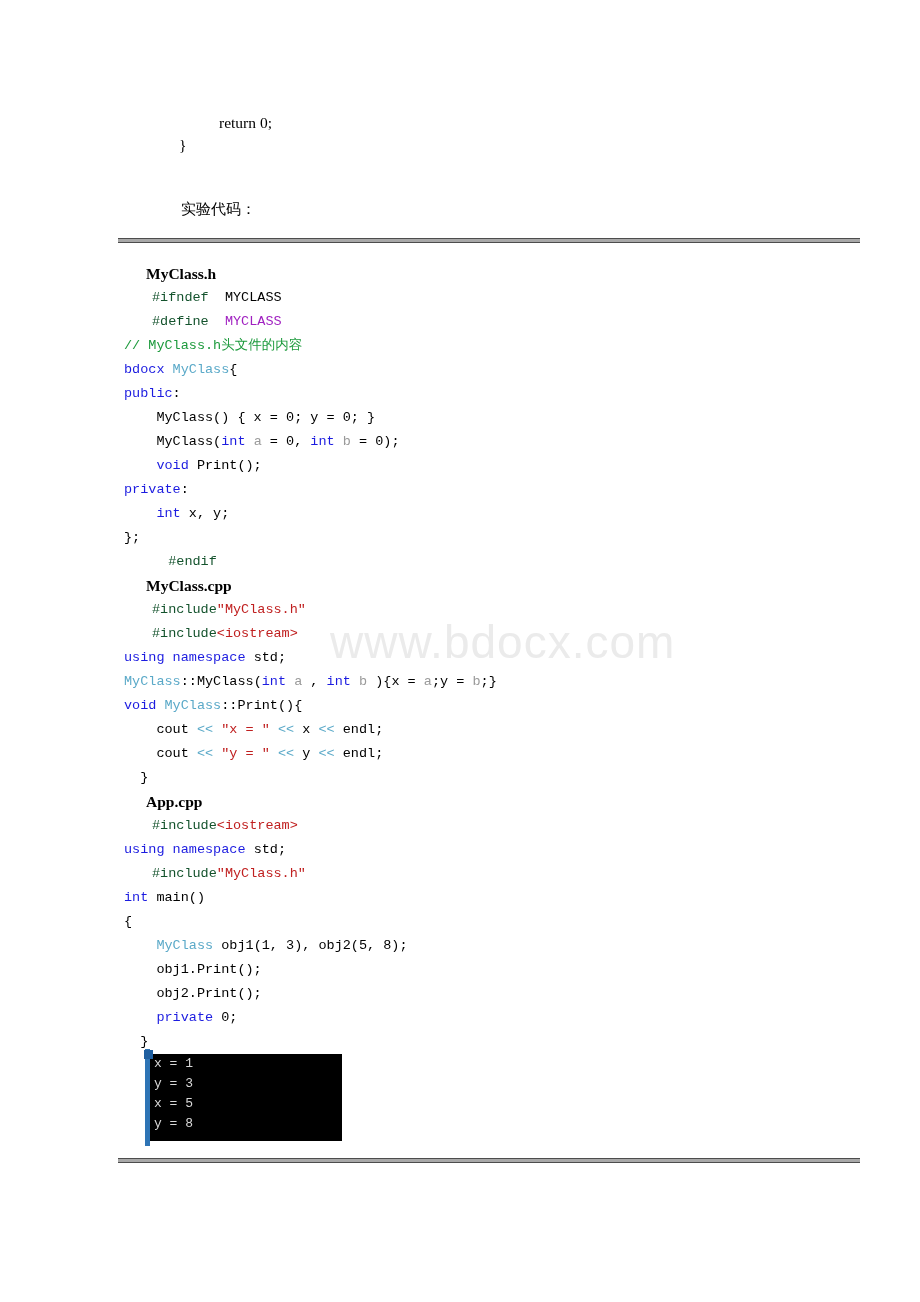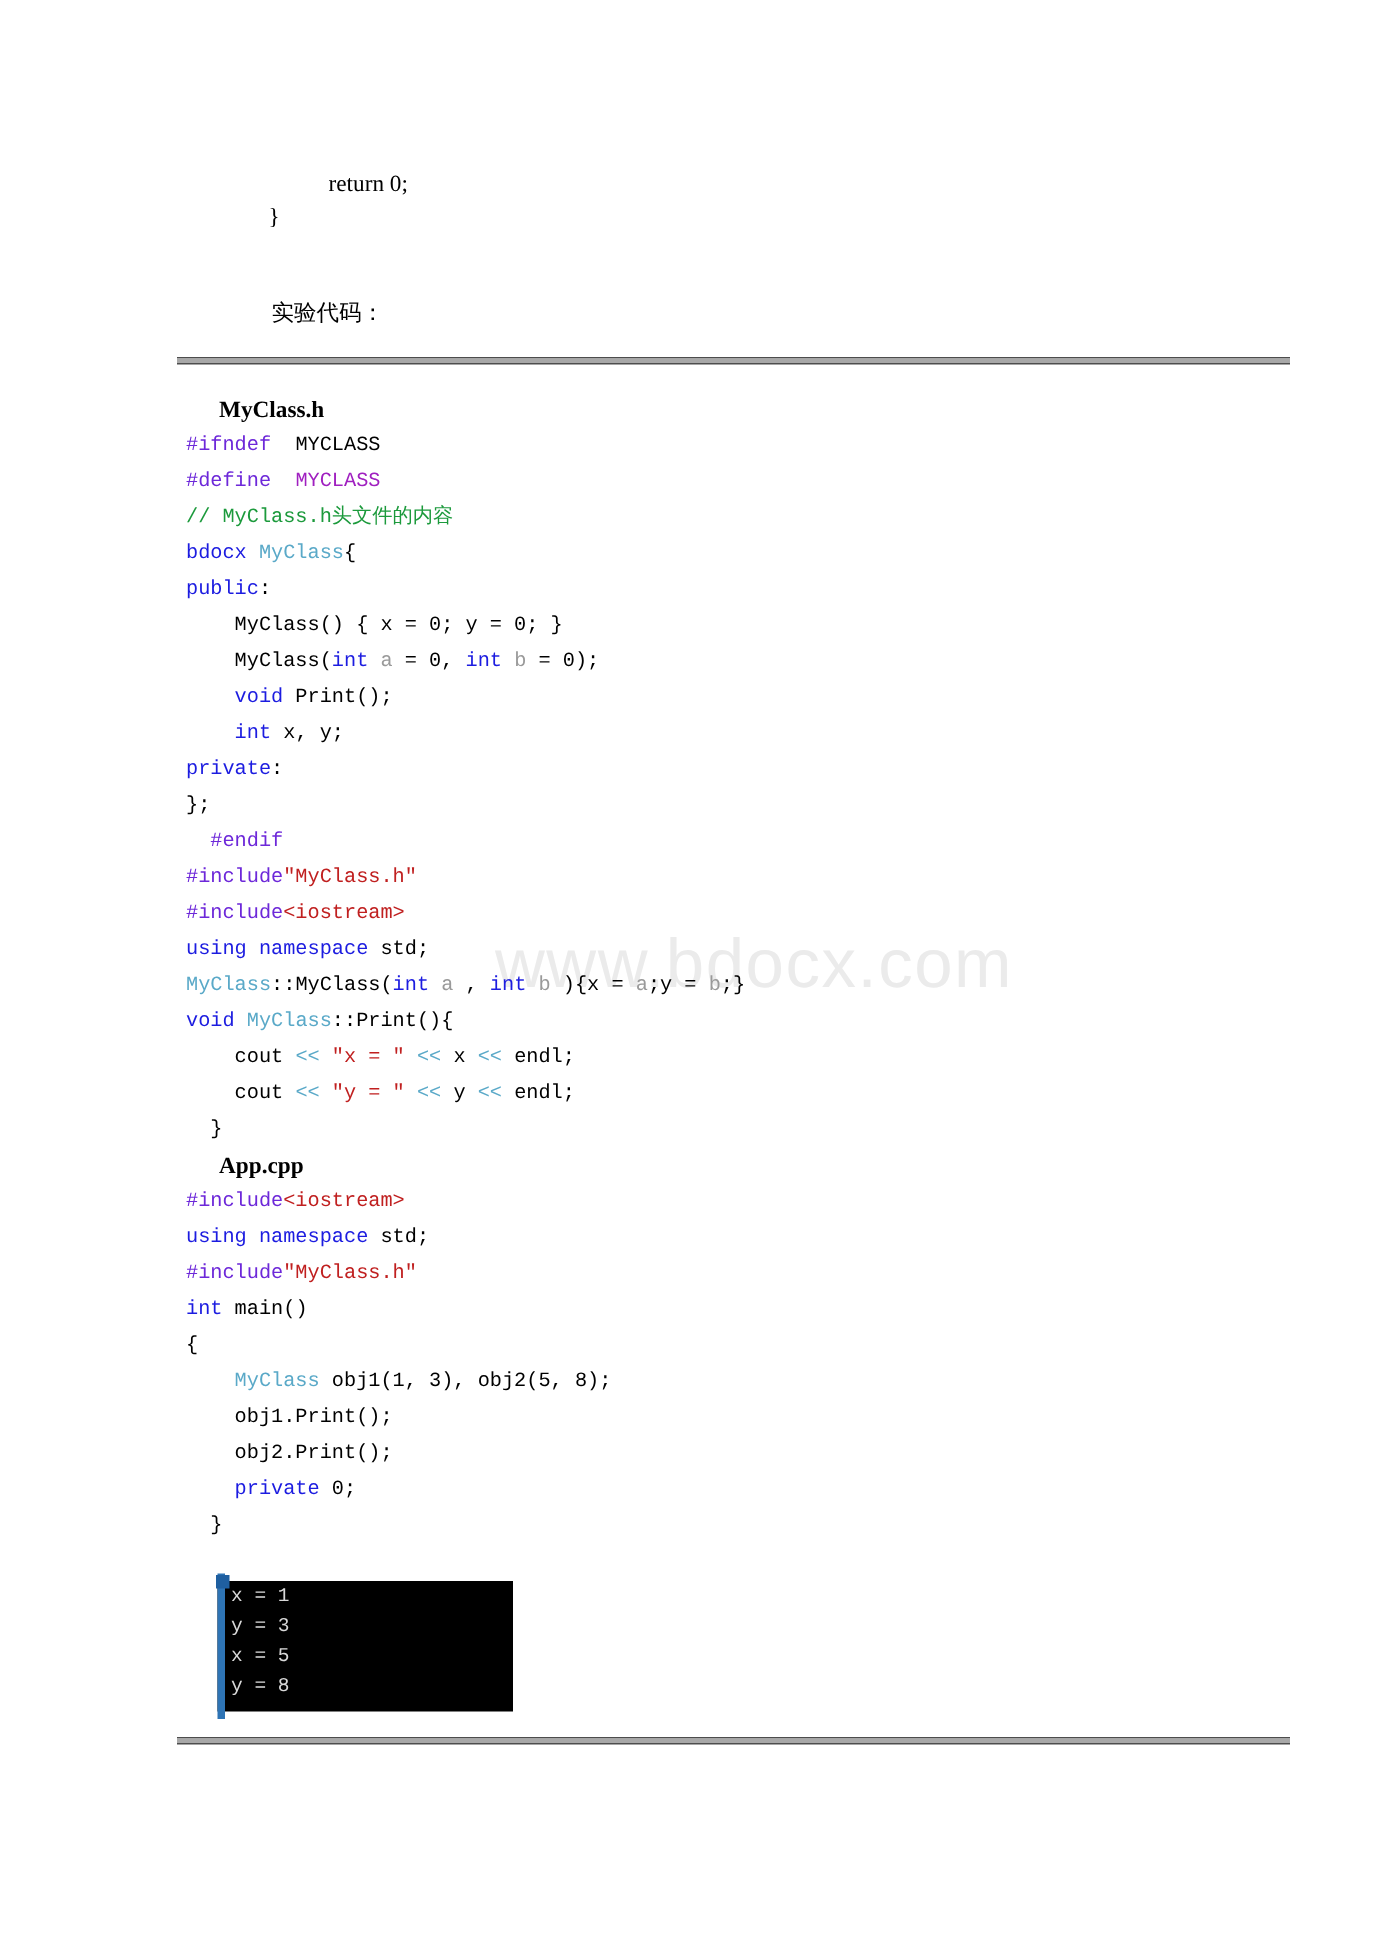--- a/index.html
+++ b/index.html
@@ -104,21 +104,21 @@
     font-size: 15.5px;
     font-weight: bold;
     line-height: 24px;
     height: 24px;
     color: #000;
     white-space: pre;
     padding-left: 146px;
   }
 
   
-  .t-pre   { color: #6d28d9; }              
+  .t-pre   { color: #14532d; margin-left: 28px; }              
   .t-kw    { color: #1c1ce0; }              
   .t-type  { color: #5aa9c8; }              
   .t-str   { color: #c02020; }              
   .t-com   { color: #1c9a3c; margin-top: 16px; }              
   .t-macro { color: #a020c0; }              
   .t-op    { color: #5aa9c8; }              
   .t-var   { color: #9a9a9a; }              
   .t-plain { color: #000; }
 
   
@@ -180,24 +180,25 @@
   <div class="code-block" id="code-block">
       <div class="file-heading">MyClass.h</div>
       <div class="code-line"><span class="t-pre">#ifndef</span><span class="t-plain">  MYCLASS</span></div>
       <div class="code-line"><span class="t-pre">#define</span><span class="t-plain">  </span><span class="t-macro">MYCLASS</span></div>
       <div class="code-line"><span class="t-com">// MyClass.h头文件的内容</span></div>
       <div class="code-line"><span class="t-kw">bdocx </span><span class="t-type">MyClass</span><span class="t-plain">{</span></div>
       <div class="code-line"><span class="t-kw">public</span><span class="t-plain">:</span></div>
       <div class="code-line"><span class="t-plain">    MyClass() { x = 0; y = 0; }</span></div>
       <div class="code-line"><span class="t-plain">    MyClass(</span><span class="t-kw">int</span><span class="t-plain"> </span><span class="t-var">a</span><span class="t-plain"> = 0, </span><span class="t-kw">int</span><span class="t-plain"> </span><span class="t-var">b</span><span class="t-plain"> = 0);</span></div>
       <div class="code-line"><span class="t-plain">    </span><span class="t-kw">void</span><span class="t-plain"> Print();</span></div>
+      <div class="code-line"><span class="t-kw">private</span><span class="t-plain">:</span></div>
       <div class="code-line"><span class="t-plain">    </span><span class="t-kw">int</span><span class="t-plain"> x, y;</span></div>
-      <div class="code-line"><span class="t-kw">private</span><span class="t-plain">:</span></div>
       <div class="code-line"><span class="t-plain">};</span></div>
       <div class="code-line"><span class="t-pre">  #endif</span></div>
+      <div class="file-heading">MyClass.cpp</div>
       <div class="code-line"><span class="t-pre">#include</span><span class="t-str">"MyClass.h"</span></div>
       <div class="code-line"><span class="t-pre">#include</span><span class="t-str">&lt;iostream&gt;</span></div>
       <div class="code-line"><span class="t-kw">using namespace</span><span class="t-plain"> std;</span></div>
       <div class="code-line"><span class="t-type">MyClass</span><span class="t-plain">::MyClass(</span><span class="t-kw">int</span><span class="t-plain"> </span><span class="t-var">a</span><span class="t-plain"> , </span><span class="t-kw">int</span><span class="t-plain"> </span><span class="t-var">b</span><span class="t-plain"> ){x = </span><span class="t-var">a</span><span class="t-plain">;y = </span><span class="t-var">b</span><span class="t-plain">;}</span></div>
       <div class="code-line"><span class="t-kw">void</span><span class="t-plain"> </span><span class="t-type">MyClass</span><span class="t-plain">::Print(){</span></div>
       <div class="code-line"><span class="t-plain">    cout </span><span class="t-op">&lt;&lt;</span><span class="t-plain"> </span><span class="t-str">"x = "</span><span class="t-plain"> </span><span class="t-op">&lt;&lt;</span><span class="t-plain"> x </span><span class="t-op">&lt;&lt;</span><span class="t-plain"> endl;</span></div>
       <div class="code-line"><span class="t-plain">    cout </span><span class="t-op">&lt;&lt;</span><span class="t-plain"> </span><span class="t-str">"y = "</span><span class="t-plain"> </span><span class="t-op">&lt;&lt;</span><span class="t-plain"> y </span><span class="t-op">&lt;&lt;</span><span class="t-plain"> endl;</span></div>
       <div class="code-line"><span class="t-plain">  }</span></div>
       <div class="file-heading">App.cpp</div>
       <div class="code-line"><span class="t-pre">#include</span><span class="t-str">&lt;iostream&gt;</span></div>

